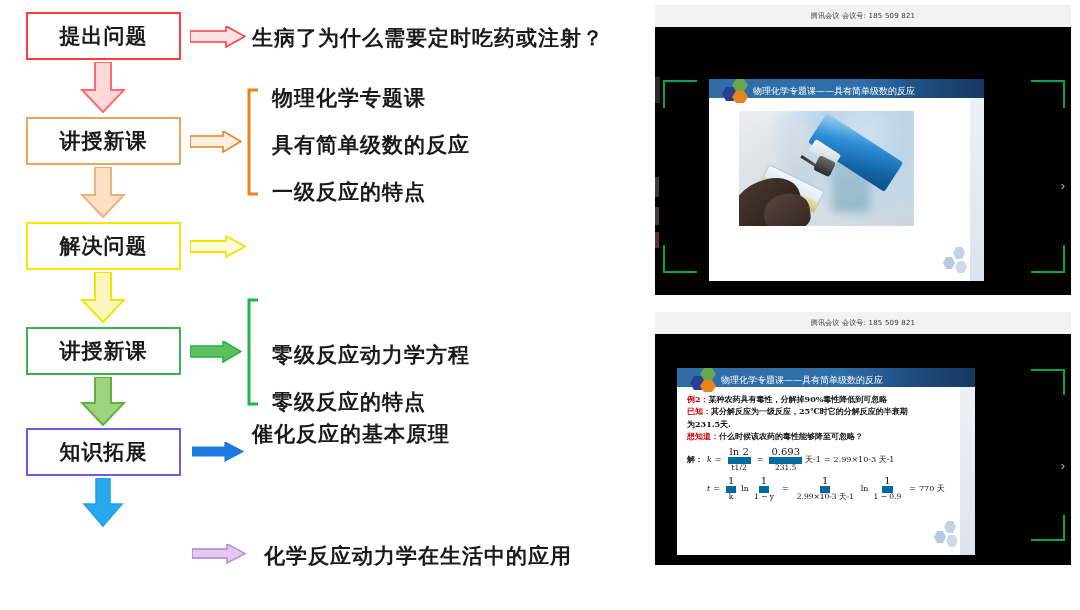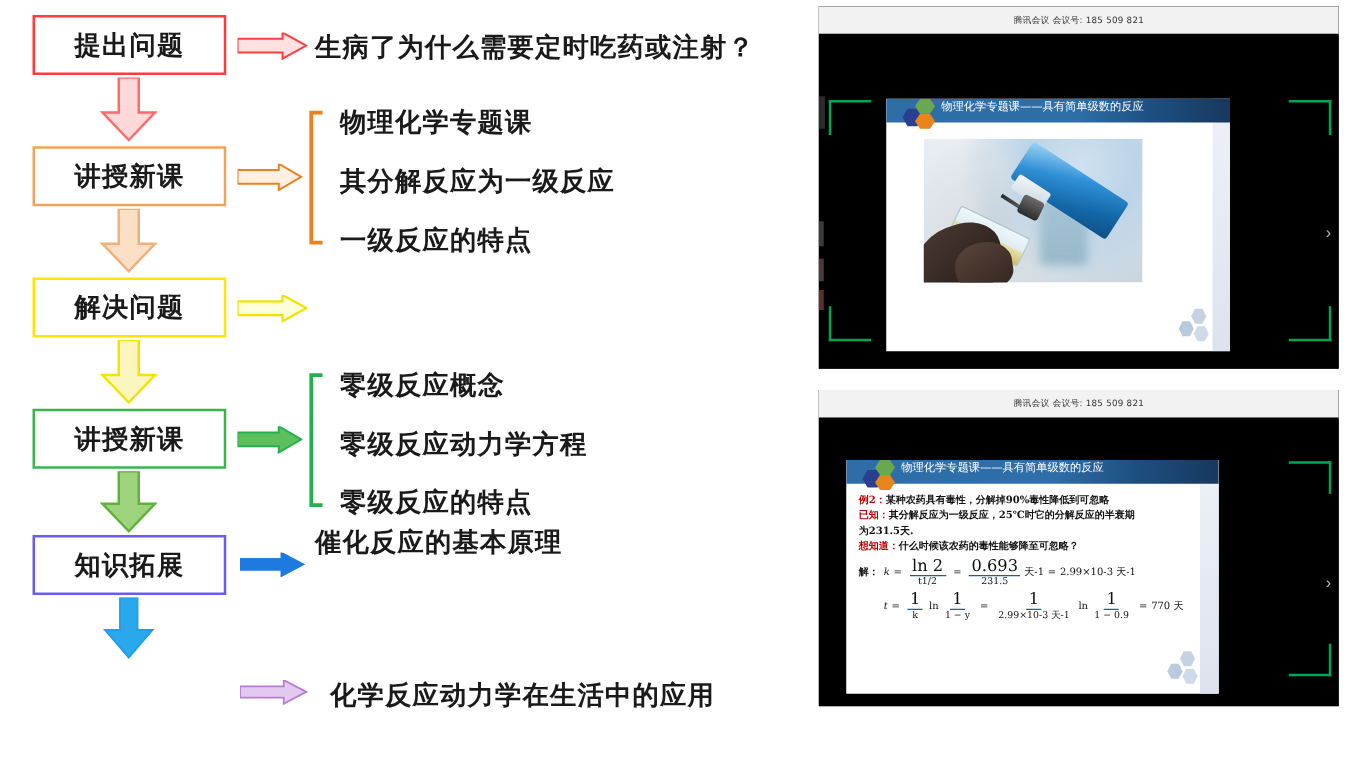--- a/index.html
+++ b/index.html
@@ -75,21 +75,21 @@
   .c-bl{border-left-width:2px;border-bottom-width:2px;}
   .c-br{border-right-width:2px;border-bottom-width:2px;}
 
   
   .slide{position:absolute;background:#ffffff;overflow:hidden;}
   .slide-rail{position:absolute;right:0;top:0;bottom:0;width:5%;
      background:linear-gradient(to bottom,#eef1f7,#dde3ee);}
   .slide-header{
     position:absolute;left:0;right:0;top:0;height:19px;
     background:linear-gradient(to right,#2e6da8 0%,#2f6fa9 55%,#1d4e80 78%,#17385f 100%);
-    display:flex;align-items:flex-start;
+    display:flex;align-items:flex-end;
   }
   .slide-header .sh-title{
     color:#ffffff;font-size:9px;margin-left:44px;white-space:nowrap;
     font-family:"DejaVu Serif","Liberation Serif",serif;
   }
   .hexlogo{position:absolute;left:3px;top:0px;width:40px;height:30px;}
   .hexdeco{position:absolute;right:8px;bottom:4px;width:42px;height:32px;opacity:.8;}
 
   
   .photo{position:absolute;overflow:hidden;border:0;}
@@ -161,21 +161,21 @@
   .sline{font-size:8px;line-height:1.55;color:#121212;white-space:nowrap;
      font-family:"DejaVu Serif","Liberation Serif",serif;font-weight:bold;}
   .sline .tag{color:#c00000;}
   .fml{margin-top:4px;}
   .mathrow{display:flex;align-items:center;font-size:8px;color:#101010;
      font-family:"DejaVu Serif","Liberation Serif",serif;white-space:nowrap;}
   .mathrow.indent{padding-left:20px;margin-top:4px;}
   .it{font-style:italic;}
   .frac{display:inline-flex;flex-direction:column;align-items:center;
         vertical-align:middle;margin:0 3px;line-height:1.05;}
-  .frac .num{border-bottom:1px solid #0369a1;padding:0 2px;font-size:13px;}
+  .frac .num{border-bottom:7px solid #0369a1;padding:0 2px;font-size:10px;}
   .frac .den{padding:0 2px;font-size:7.5px;}
 
   
   .chev{position:absolute;color:#b9b9b9;font-size:13px;line-height:1;}
 
   
   .lstrip{position:absolute;background:#2a2a2a;}
 </style>
 </head>
 <body>
@@ -242,40 +242,39 @@
       <svg width="52" height="22" viewBox="0 0 52 22">
         <polygon points="0,5 33,5 33,0 51,10.5 33,21 33,16 0,16" fill="#ffefe0" stroke="#e8821f" stroke-width="1.6"></polygon>
       </svg>
     </div>
     <div class="bracket" style="left:244px;top:88px;">
       <svg width="16" height="108" viewBox="0 0 16 108">
         <path d="M14 2 L5 2 L5 106 L14 106" fill="none" stroke="#e8821f" stroke-width="3"></path>
       </svg>
     </div>
     <div class="rhs-line" style="left:272px;top:84px;">物理化学专题课</div>
-    <div class="rhs-line" style="left:272px;top:131px;">其分解反应为一级反应</div>
+    <div class="rhs-line" style="left:272px;top:131px;">具有简单级数的反应</div>
     <div class="rhs-line" style="left:272px;top:178px;">一级反应的特点</div>
 
     <div class="harrow" style="left:190px;top:236px;">
       <svg width="56" height="22" viewBox="0 0 56 22">
         <polygon points="0,5 36,5 36,0 55,10.5 36,21 36,16 0,16" fill="#ffffd9" stroke="#f2e200" stroke-width="1.8"></polygon>
       </svg>
     </div>
 
     <div class="harrow" style="left:190px;top:341px;">
       <svg width="52" height="22" viewBox="0 0 52 22">
         <polygon points="0,5 33,5 33,0 51,10.5 33,21 33,16 0,16" fill="#5dc05d" stroke="#22b14c" stroke-width="1.6"></polygon>
       </svg>
     </div>
     <div class="bracket" style="left:244px;top:298px;">
       <svg width="16" height="108" viewBox="0 0 16 108">
         <path d="M14 2 L5 2 L5 106 L14 106" fill="none" stroke="#22b14c" stroke-width="3"></path>
       </svg>
     </div>
-    <div class="rhs-line" style="left:272px;top:294px;">零级反应概念</div>
     <div class="rhs-line" style="left:272px;top:341px;">零级反应动力学方程</div>
     <div class="rhs-line" style="left:272px;top:388px;">零级反应的特点</div>
 
     <div class="harrow" style="left:192px;top:442px;">
       <svg width="52" height="20" viewBox="0 0 52 20">
         <polygon points="0,5 33,5 33,0 51,9.5 33,19 33,14 0,14" fill="#1f7ae0" stroke="#1f7ae0" stroke-width="1.2"></polygon>
       </svg>
     </div>
     <div class="rhs-line" style="left:252px;top:420px;">催化反应的基本原理</div>
 

